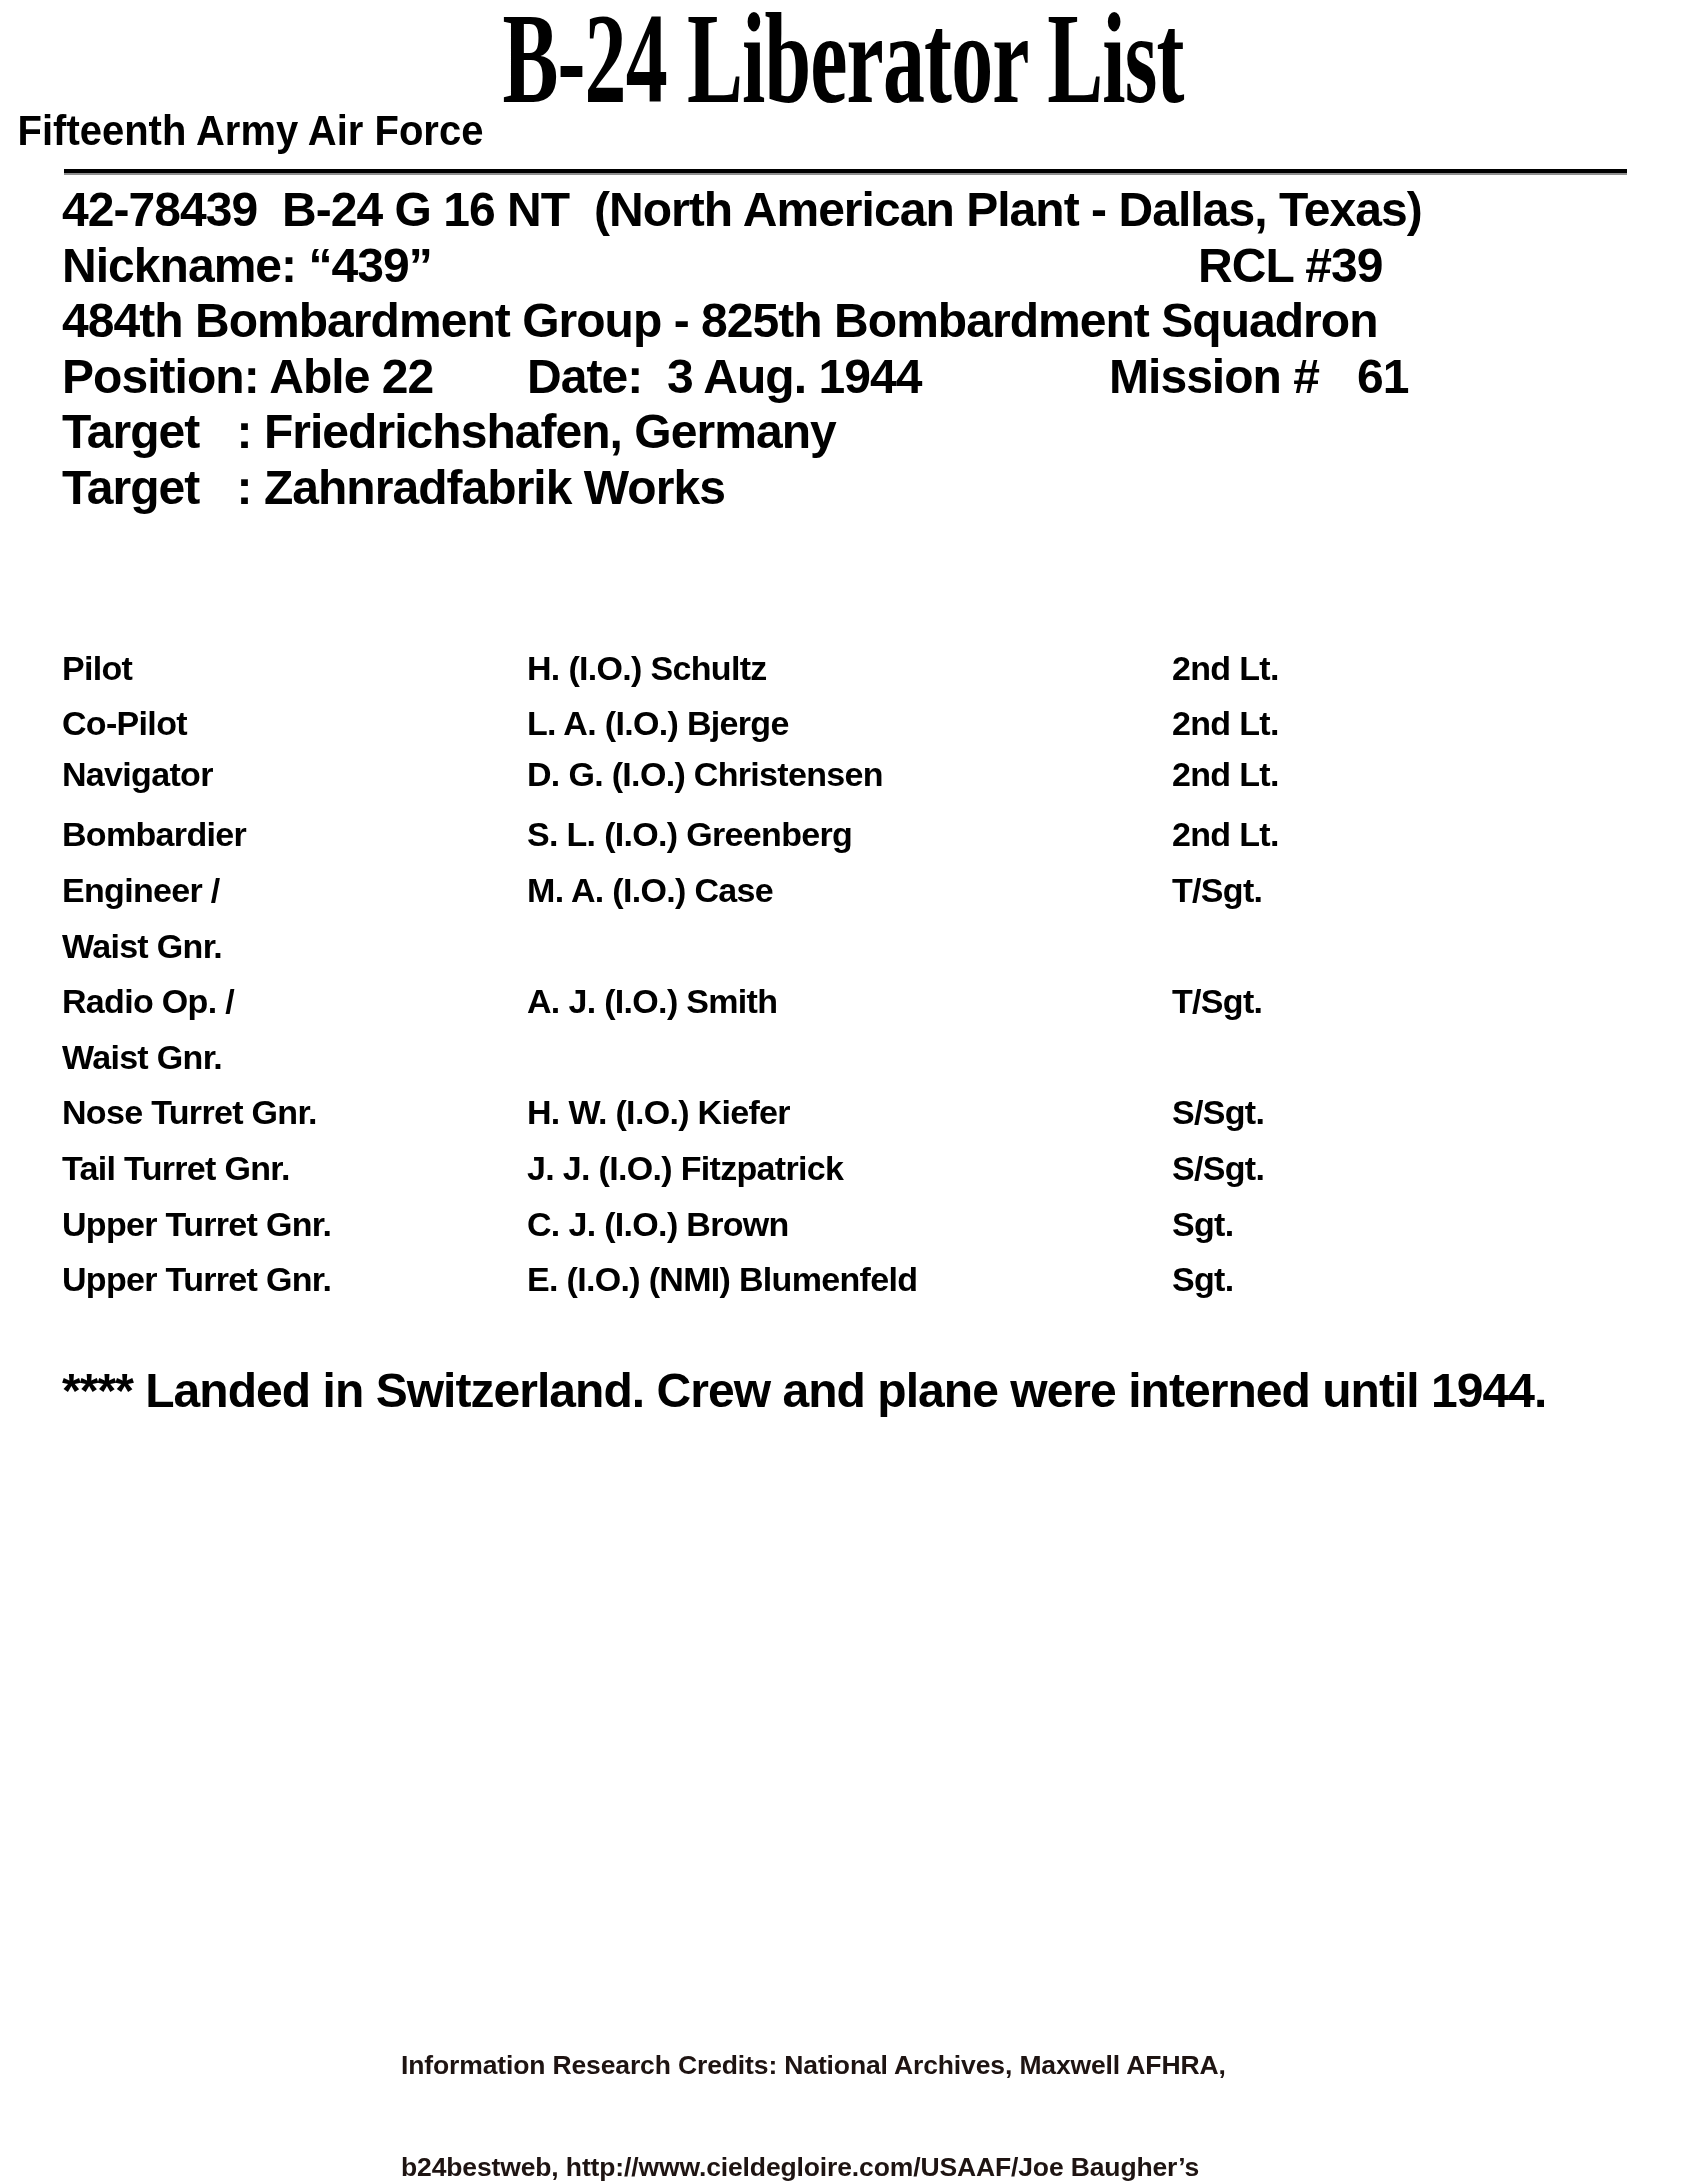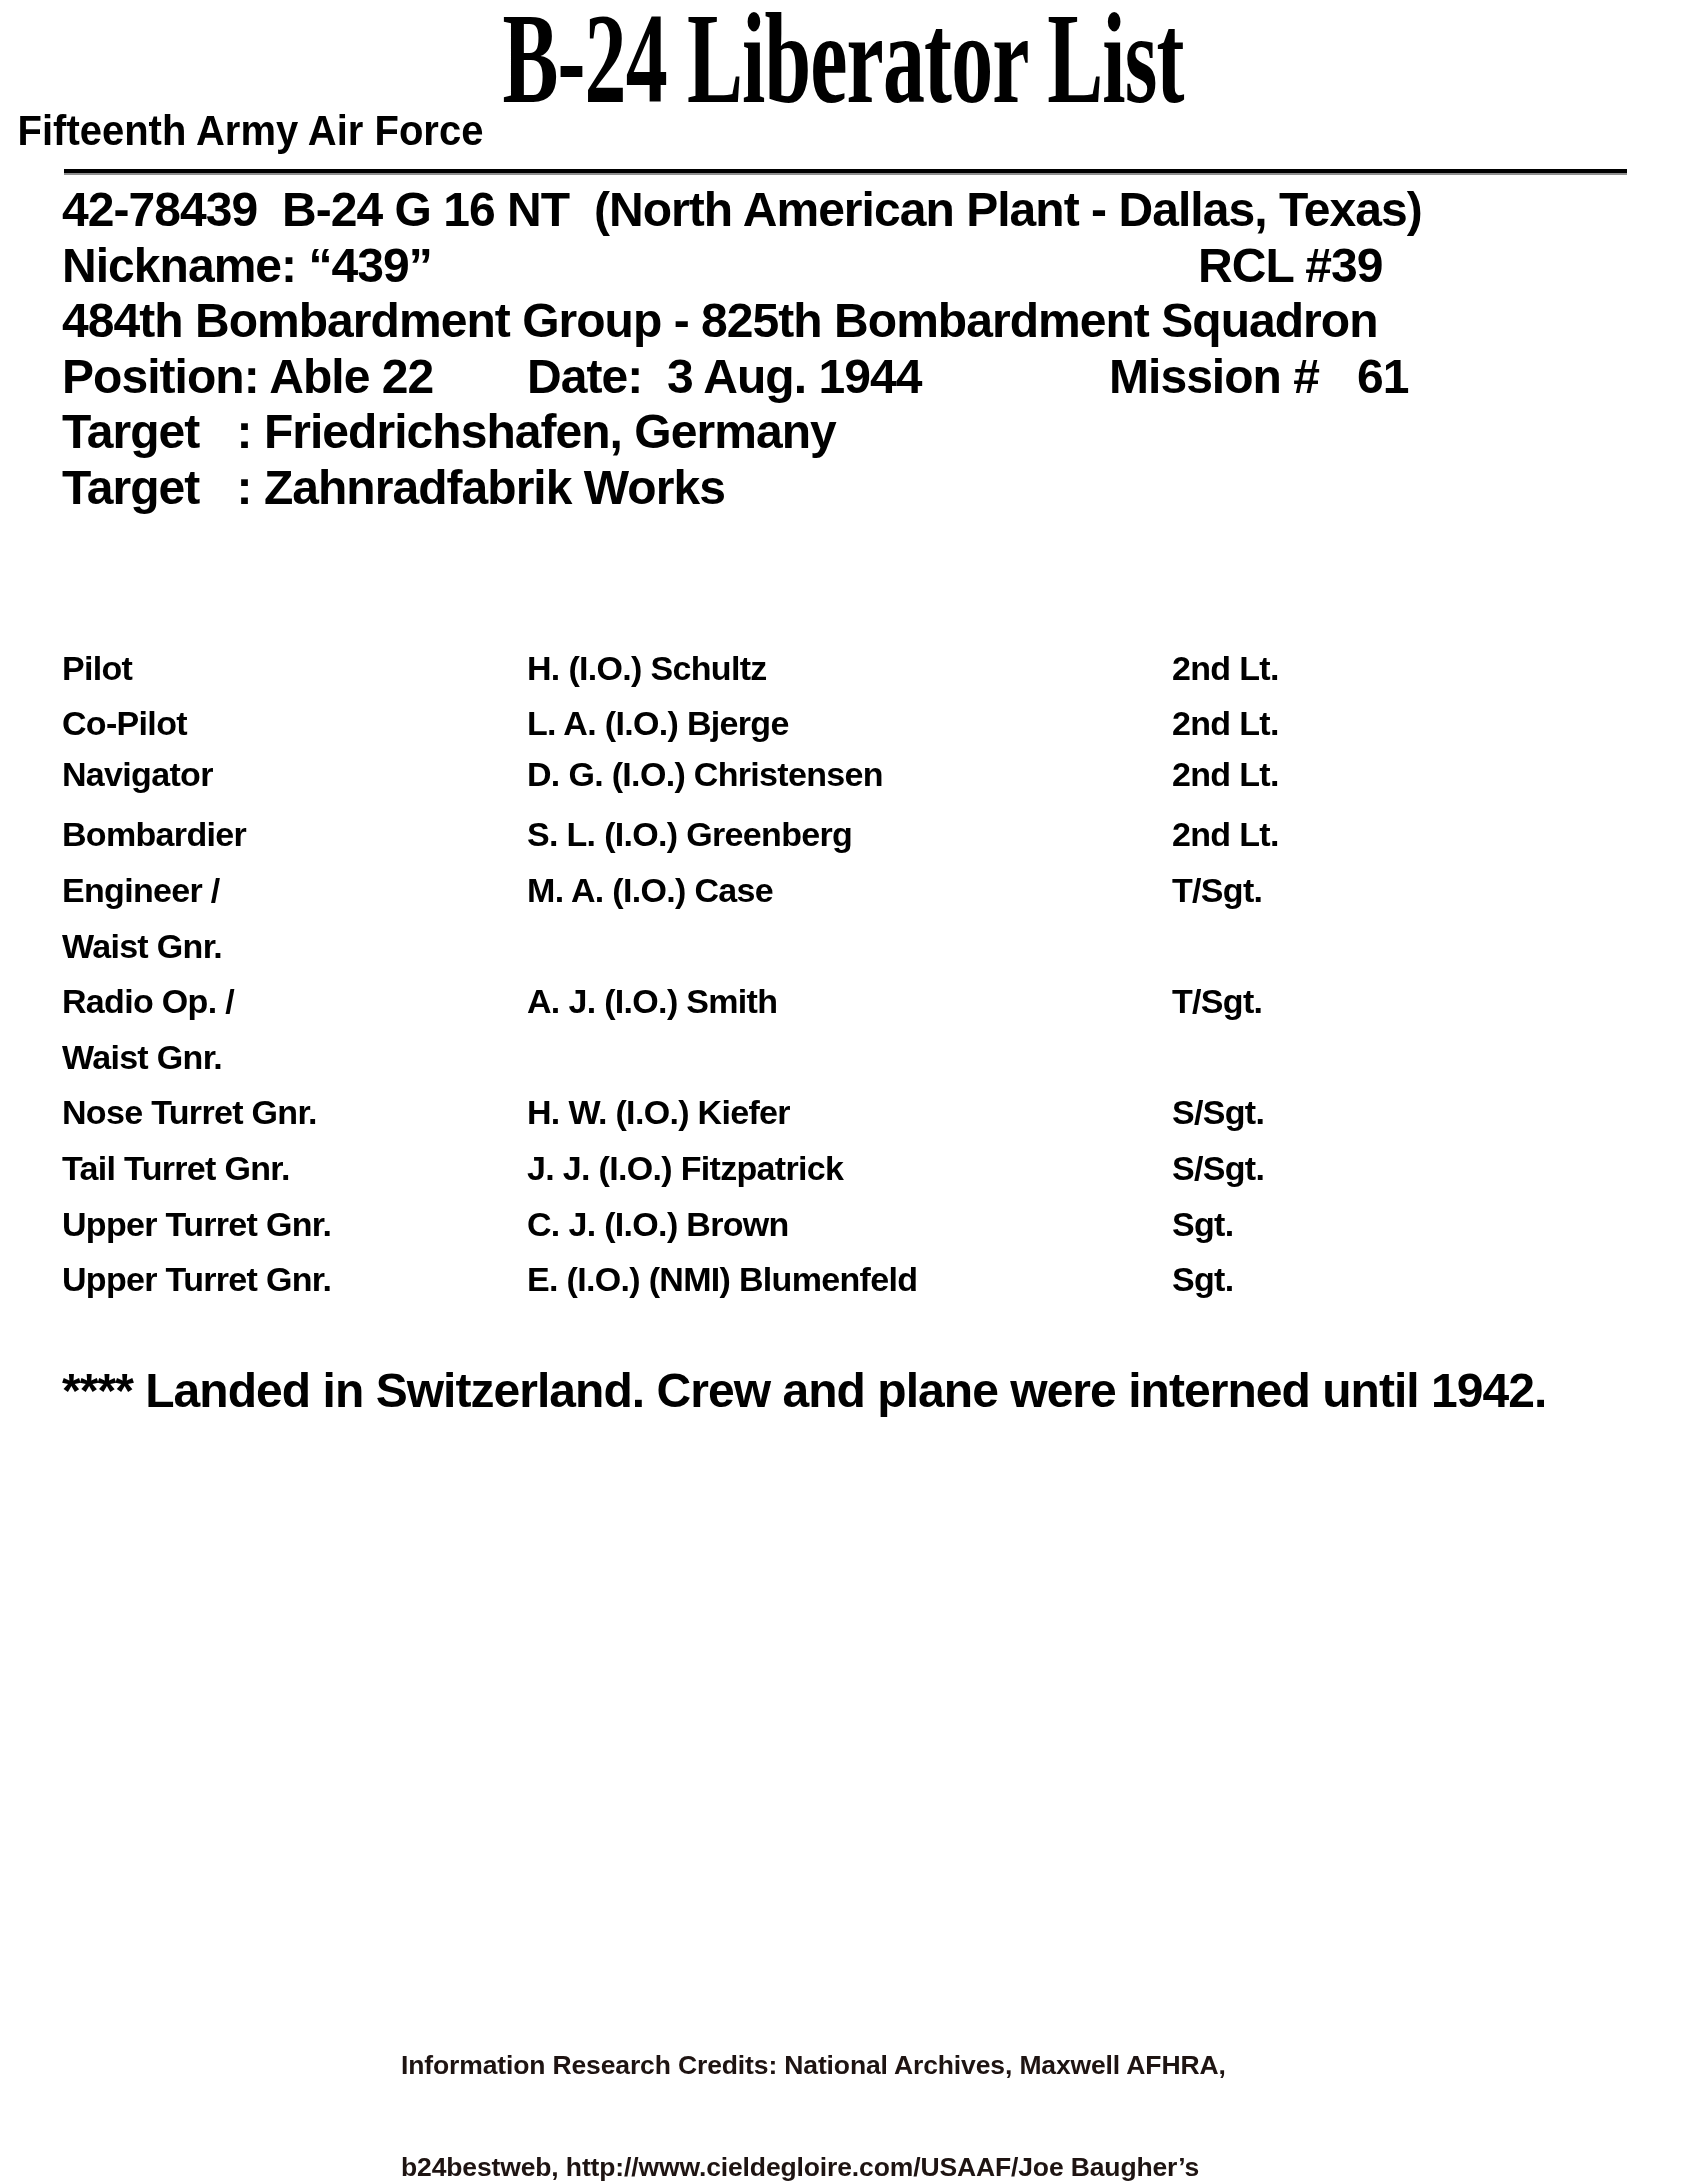--- a/index.html
+++ b/index.html
@@ -192,21 +192,21 @@
       <span class="name">C. J. (I.O.) Brown</span>
       <span class="rank">Sgt.</span>
     </div>
     <div class="crew-line" style="top:1251px">
       <span class="role">Upper Turret Gnr.</span>
       <span class="name">E. (I.O.) (NMI) Blumenfeld</span>
       <span class="rank">Sgt.</span>
     </div>
   </div>
 
-  <div class="bodyline" style="top:1363px">**** Landed in Switzerland. Crew and plane were interned until 1942.</div>
+  <div class="bodyline" style="top:1363px">**** Landed in Switzerland. Crew and plane were interned until 1944.</div>
 
   <div class="credits">
     <div>Information Research Credits: National Archives, Maxwell AFHRA,</div>
     <div>b24bestweb, http://www.cieldegloire.com/USAAF/Joe Baugher’s</div>
     
   </div>
 
 </div>
 
 

